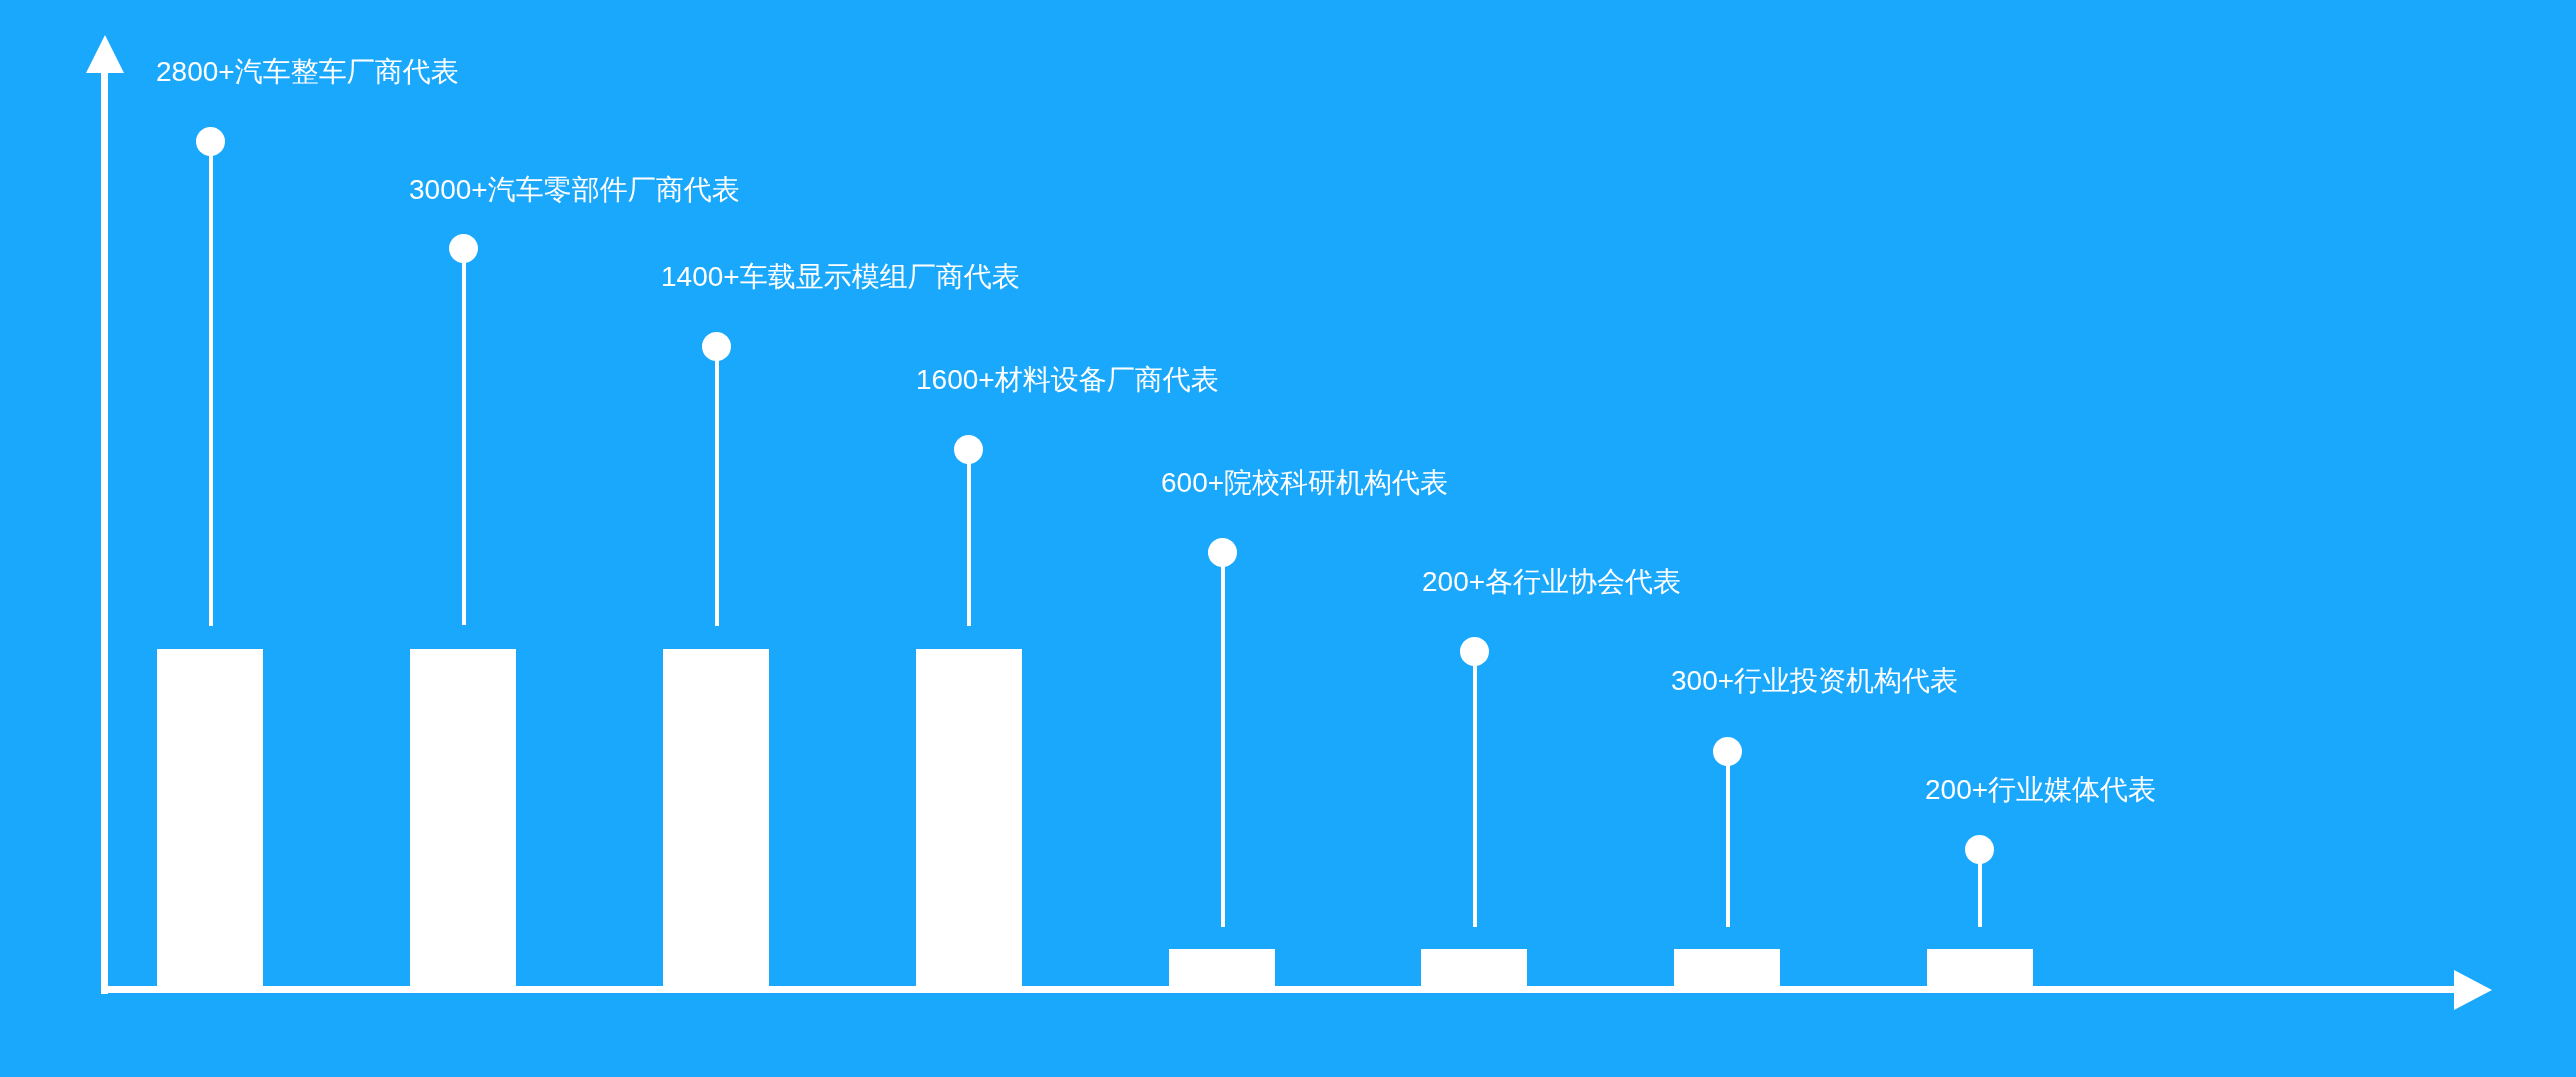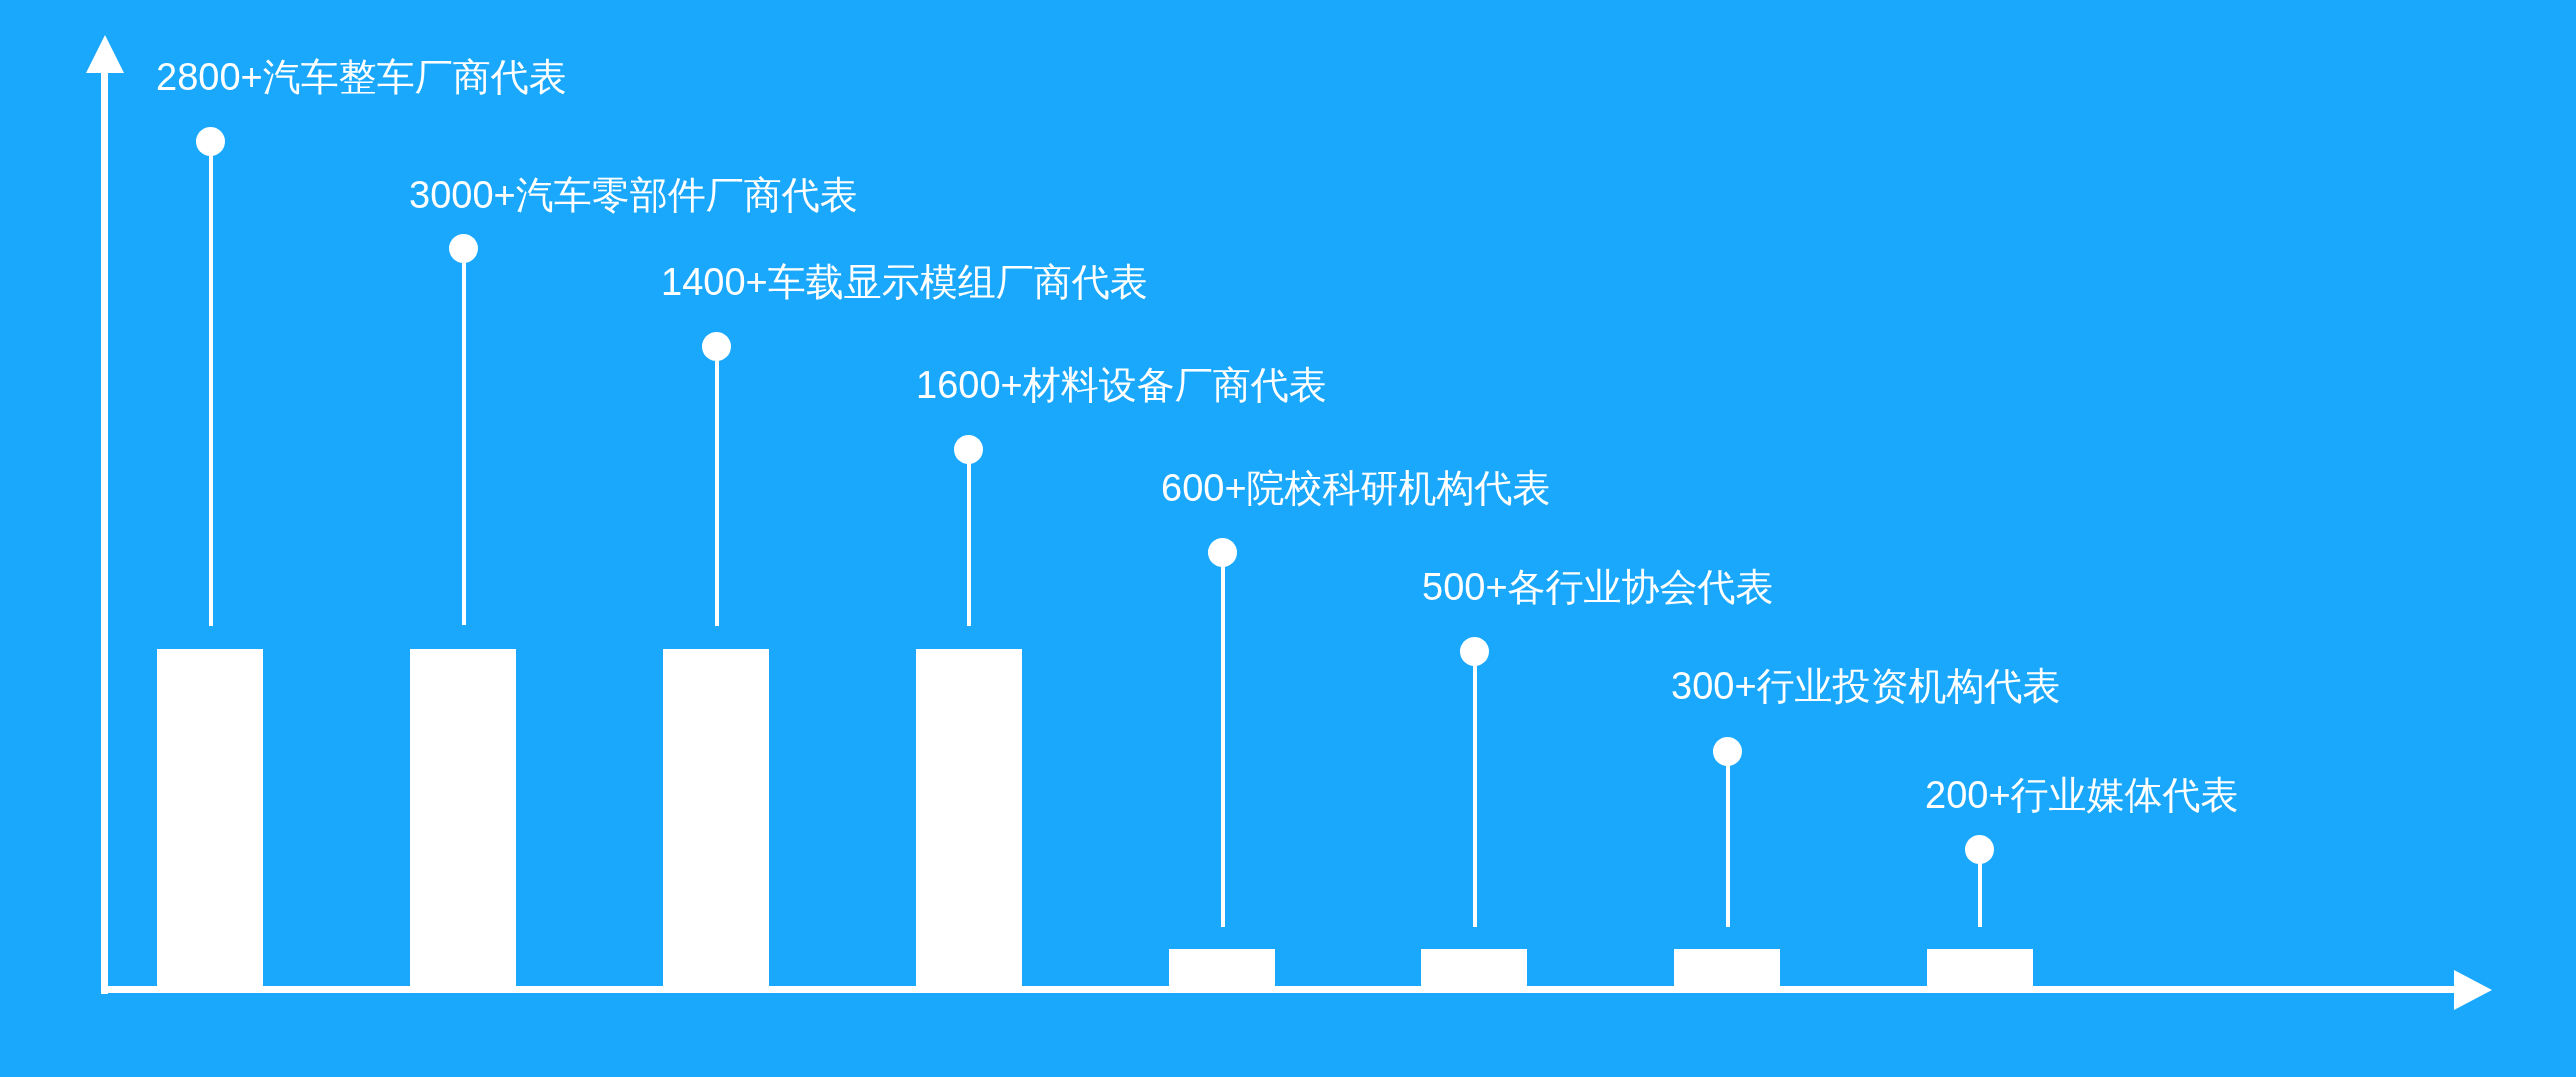--- a/index.html
+++ b/index.html
@@ -72,21 +72,21 @@
     height: 29px;
     border-radius: 50%;
     background: #ffffff;
   }
 
   
   .label {
     position: absolute;
     white-space: nowrap;
     color: #ffffff;
-    font-size: 38px;
+    font-size: 28px;
     line-height: 1;
     letter-spacing: 0px;
   }
 </style>
 </head>
 <body>
 
 <div id="stage">
 
   <div class="axis-y-head"></div>
@@ -122,19 +122,19 @@
       <div class="dot" style="left: 1713px; top: 737px;"></div>
       <div class="stem" style="left: 1978px; top: 849px; height: 78px;"></div>
       <div class="dot" style="left: 1965px; top: 835px;"></div>
     </div>
   <div id="labels-layer">
       <div class="label" style="left: 156px; top: 58px;">2800+汽车整车厂商代表</div>
       <div class="label" style="left: 409px; top: 176px;">3000+汽车零部件厂商代表</div>
       <div class="label" style="left: 661px; top: 263px;">1400+车载显示模组厂商代表</div>
       <div class="label" style="left: 916px; top: 366px;">1600+材料设备厂商代表</div>
       <div class="label" style="left: 1161px; top: 469px;">600+院校科研机构代表</div>
-      <div class="label" style="left: 1422px; top: 568px;">500+各行业协会代表</div>
+      <div class="label" style="left: 1422px; top: 568px;">200+各行业协会代表</div>
       <div class="label" style="left: 1671px; top: 667px;">300+行业投资机构代表</div>
       <div class="label" style="left: 1925px; top: 776px;">200+行业媒体代表</div>
     </div>
 
 </div>
 
 
 </body></html>

